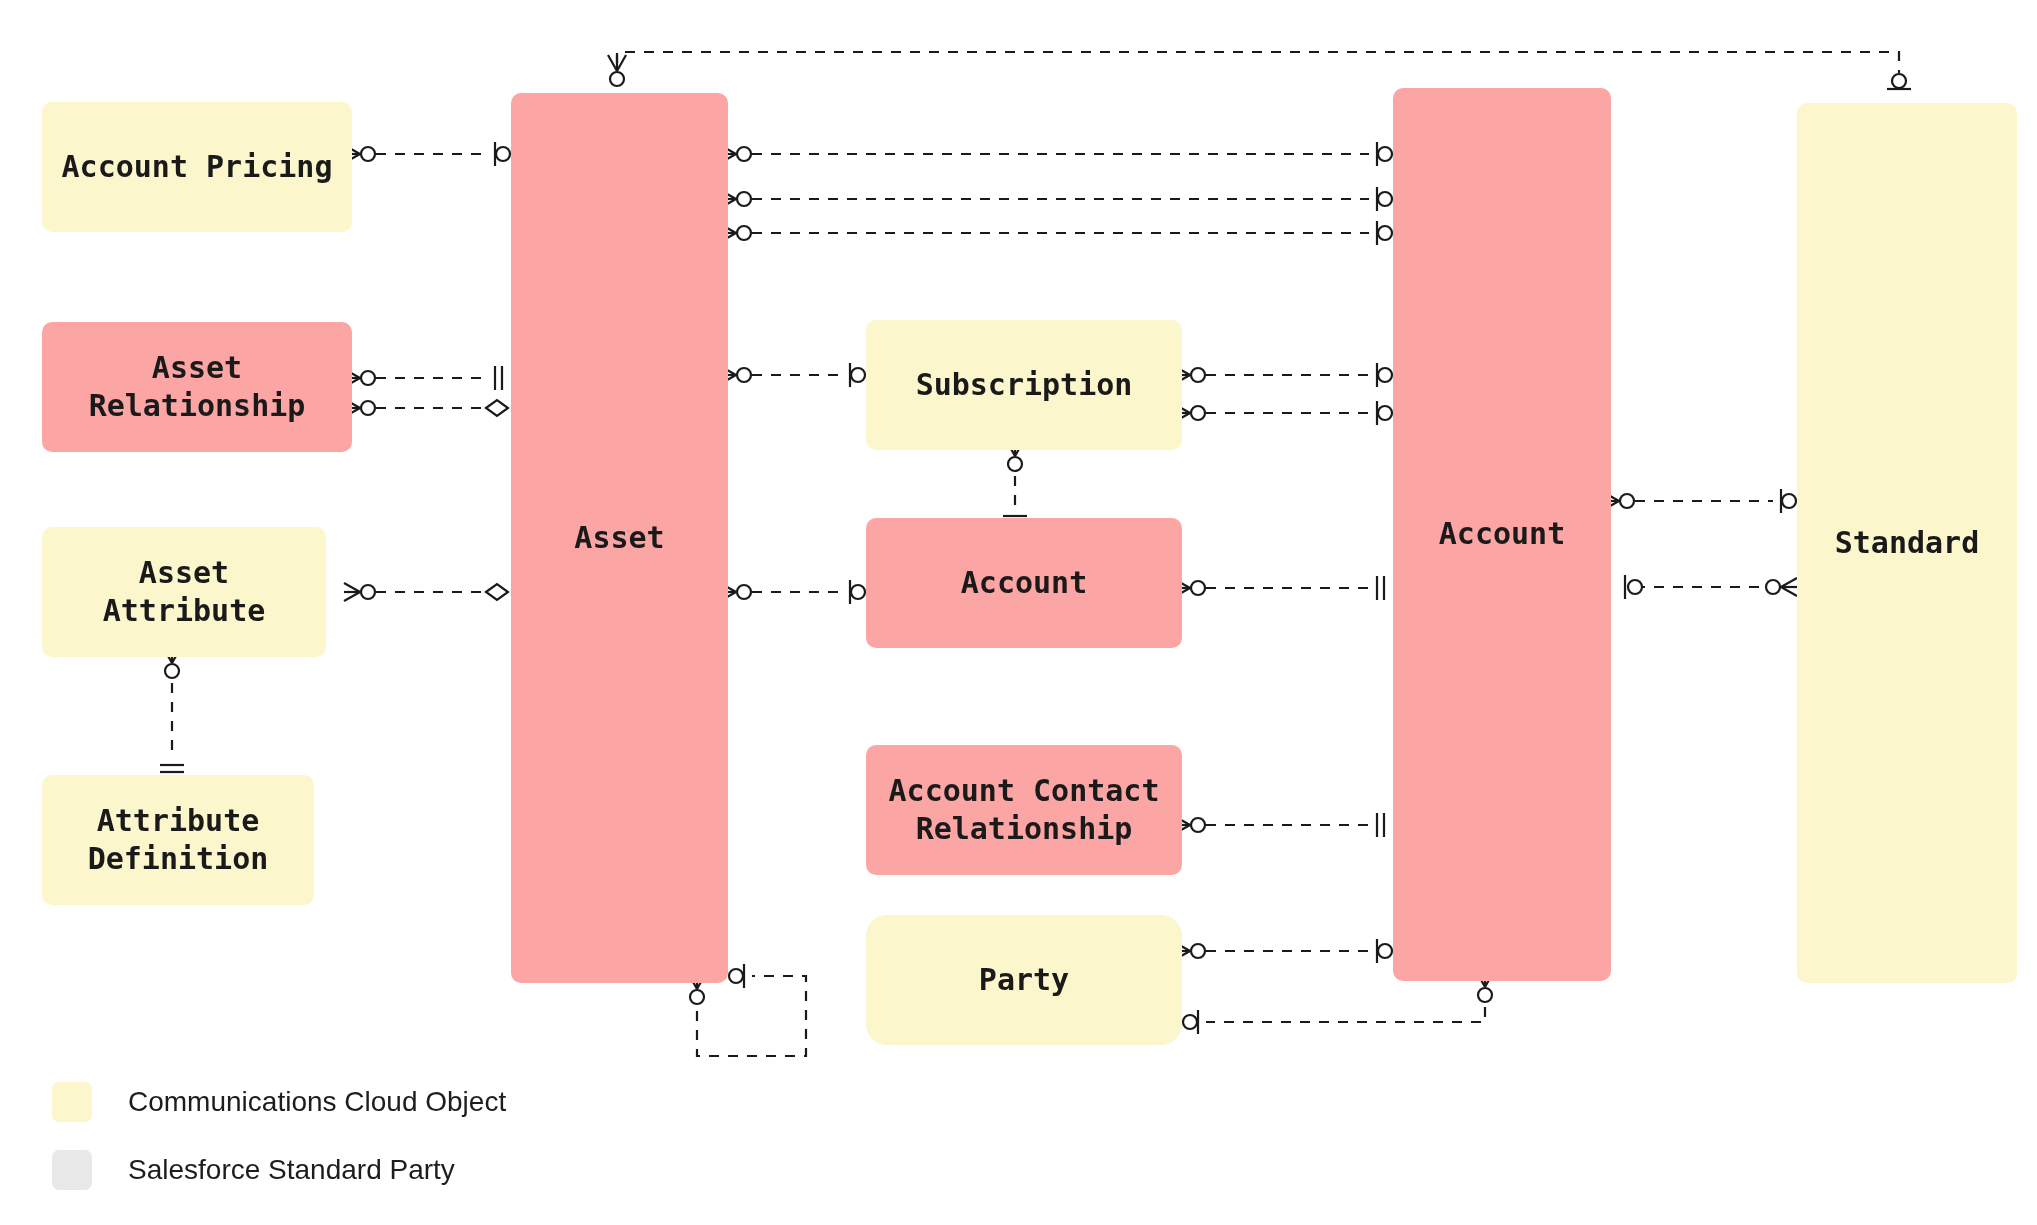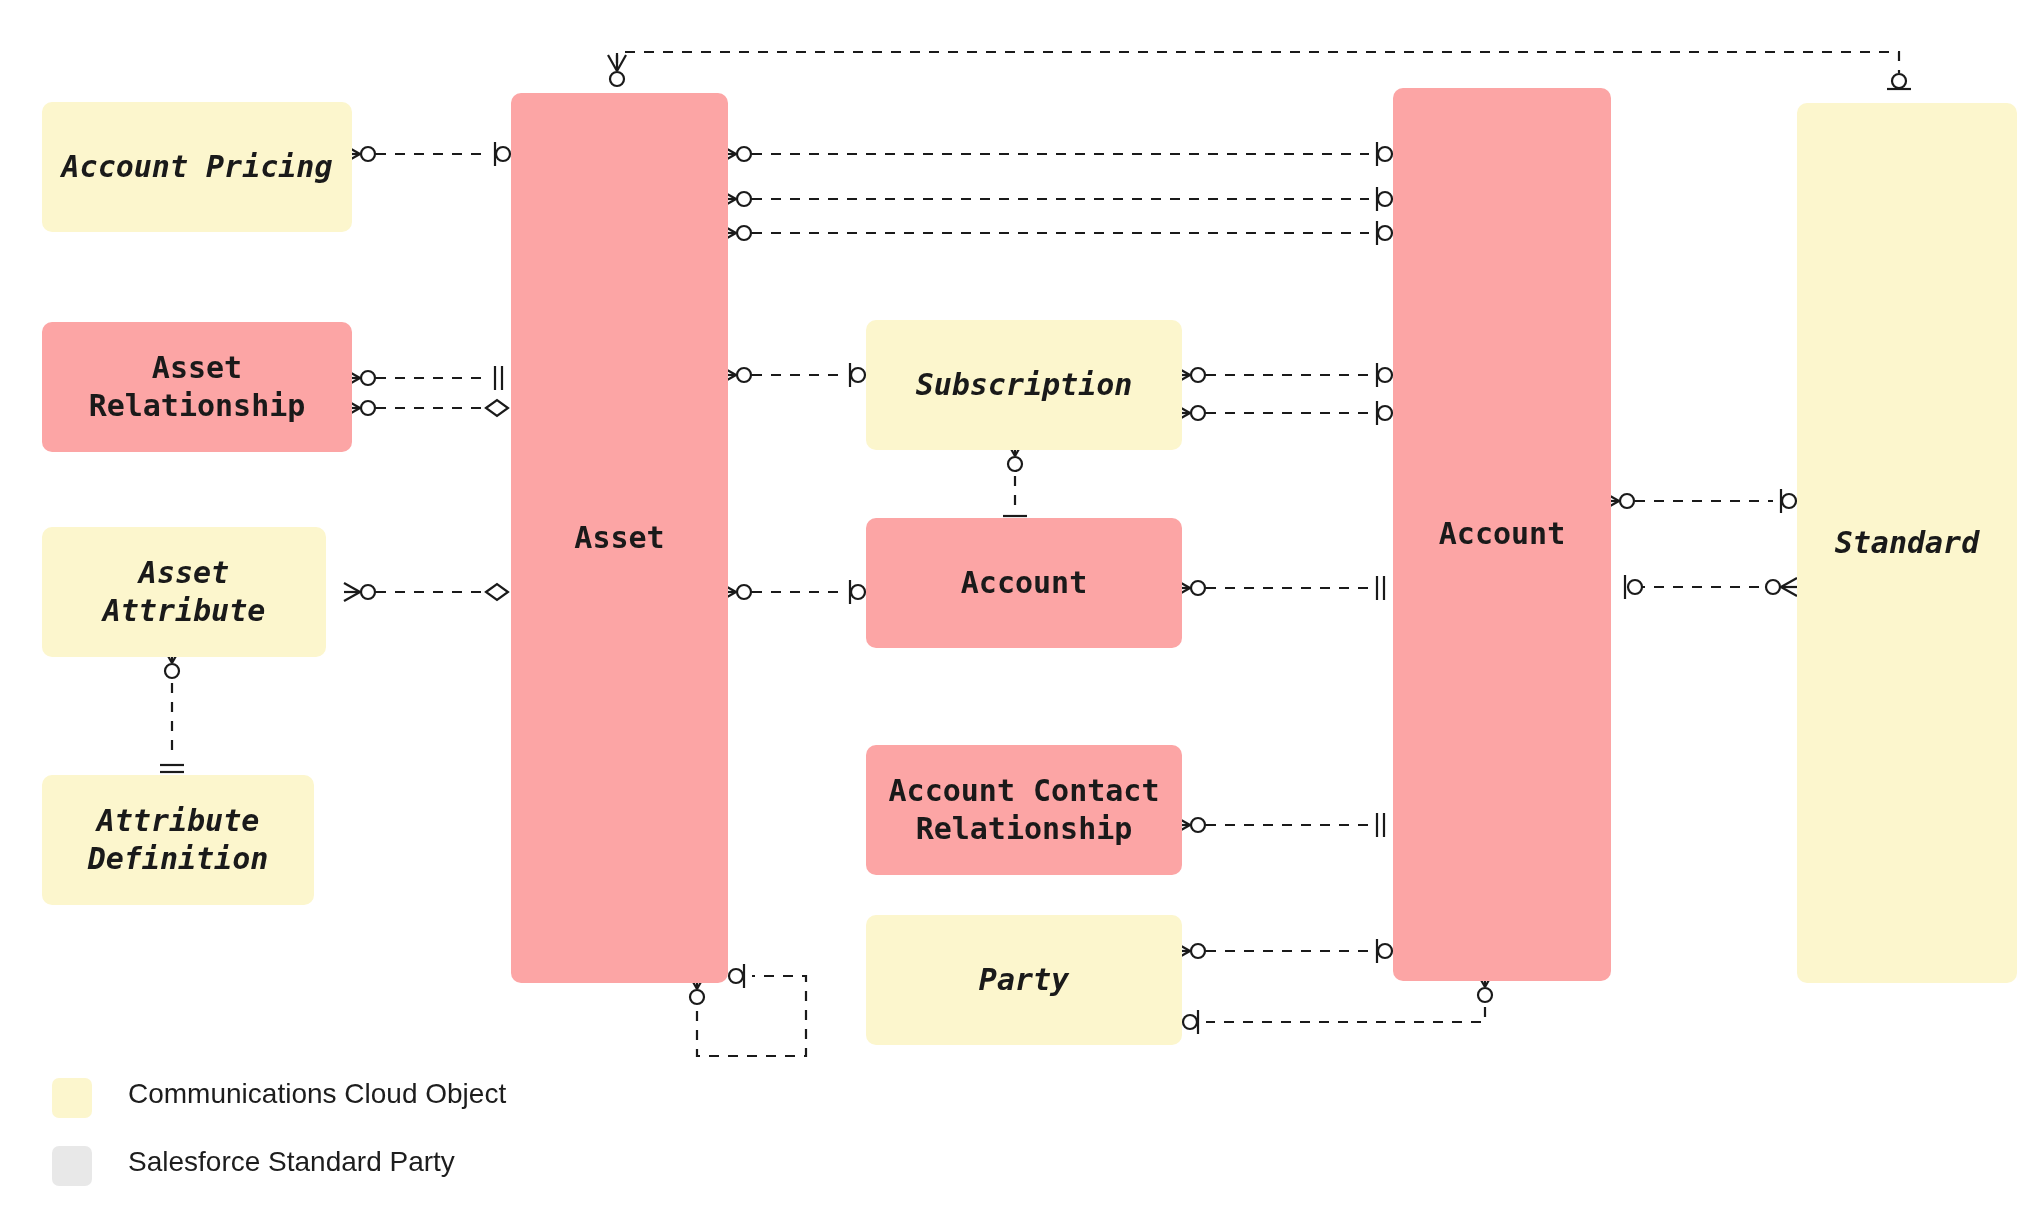--- a/index.html
+++ b/index.html
@@ -34,31 +34,32 @@
     box-sizing: border-box;
     font-family: "DejaVu Sans Mono", "Liberation Mono", monospace;
     font-weight: bold;
     font-size: 30px;
     color: #1a1a1a;
     line-height: 1.28;
     letter-spacing: 0px;
     padding: 4px 10px;
     z-index: 5;
   }
-  .entity-box.cc  { background: #fcf6cd; font-style: italic; }
+  .entity-box.cc  { background: #fcf6cd; }
   .entity-box.sf  { background: #fca5a5; }
 
   .legend {
     position: absolute;
     left: 52px;
     top: 1078px;
     z-index: 6;
   }
   .legend-row {
     display: flex;
+    align-items: center;
     height: 48px;
     margin-bottom: 20px;
   }
   .legend-swatch {
     width: 40px;
     height: 40px;
     border-radius: 7px;
     margin-right: 36px;
     flex: 0 0 auto;
   }
@@ -255,21 +256,21 @@
       </div>
       <div class="entity-box cc" style="left: 866px; top: 320px; width: 316px; height: 130px;">
         <span>Subscription</span>
       </div>
       <div class="entity-box sf" style="left: 866px; top: 518px; width: 316px; height: 130px;">
         <span>Account</span>
       </div>
       <div class="entity-box sf" style="left: 866px; top: 745px; width: 316px; height: 130px;">
         <span>Account Contact<br>Relationship</span>
       </div>
-      <div class="entity-box cc" style="left: 866px; top: 915px; width: 316px; height: 130px;">
+      <div class="entity-box cc" style="left: 866px; top: 915px; width: 316px; height: 130px; border-radius: 21px;">
         <span>Party</span>
       </div>
       <div class="entity-box sf" style="left: 1393px; top: 88px; width: 218px; height: 893px;">
         <span>Account</span>
       </div>
       <div class="entity-box cc" style="left: 1797px; top: 103px; width: 220px; height: 880px;">
         <span>Standard</span>
       </div>
     </div>
 

